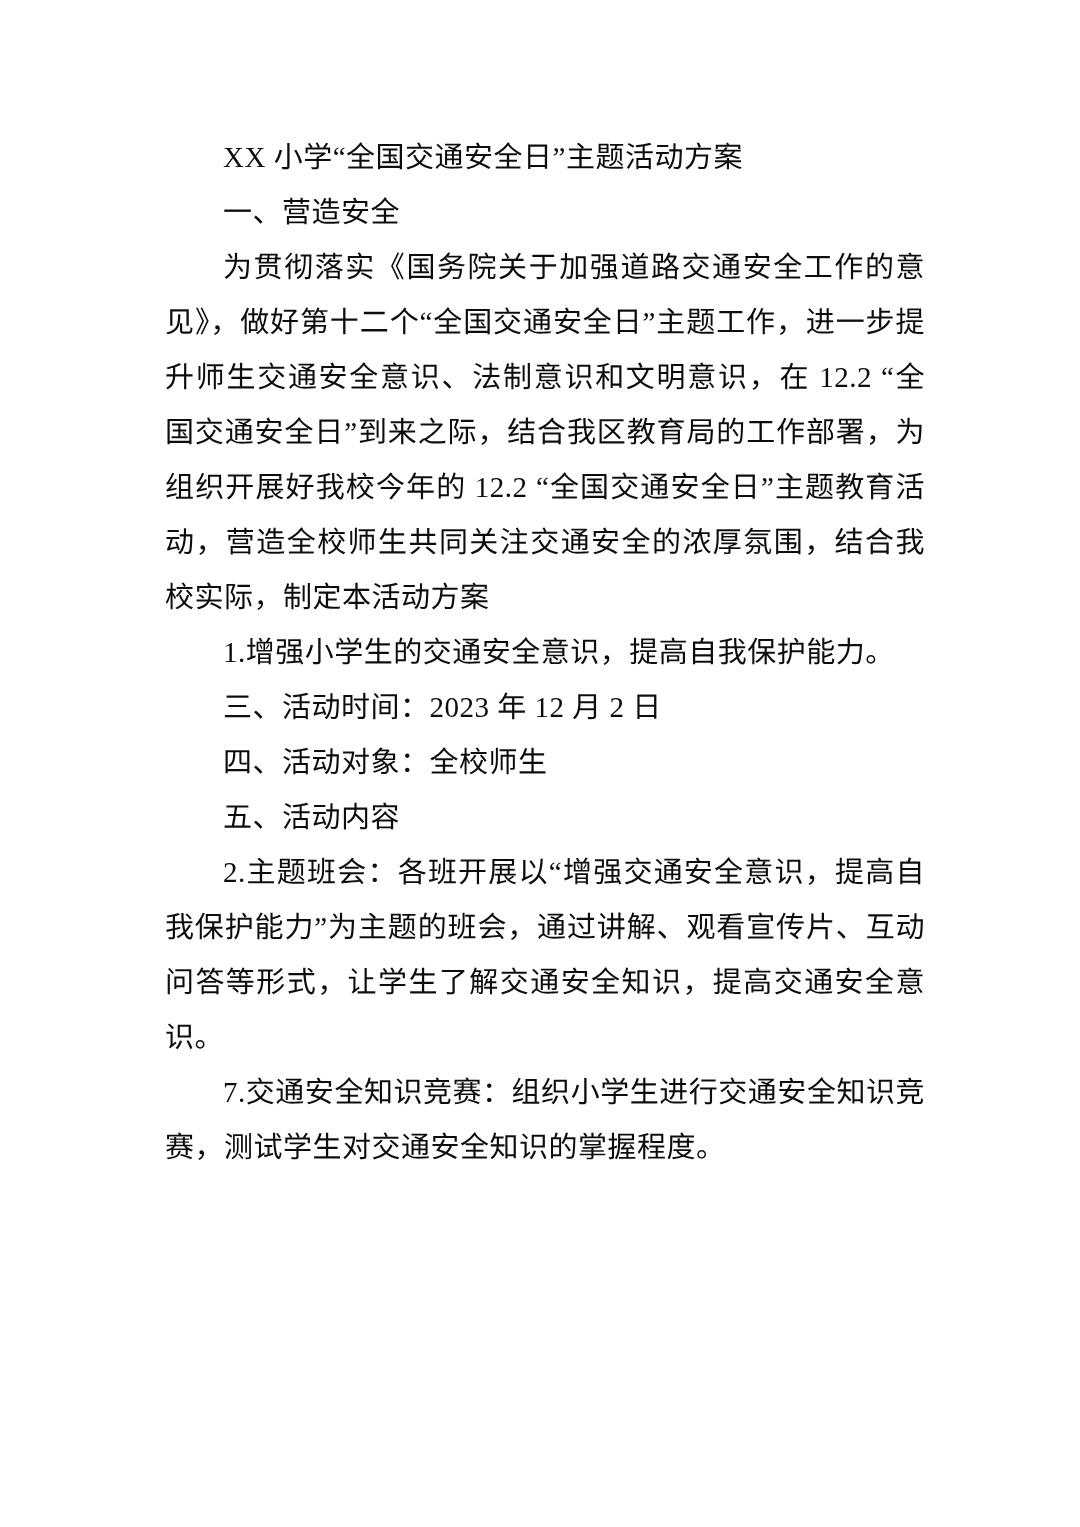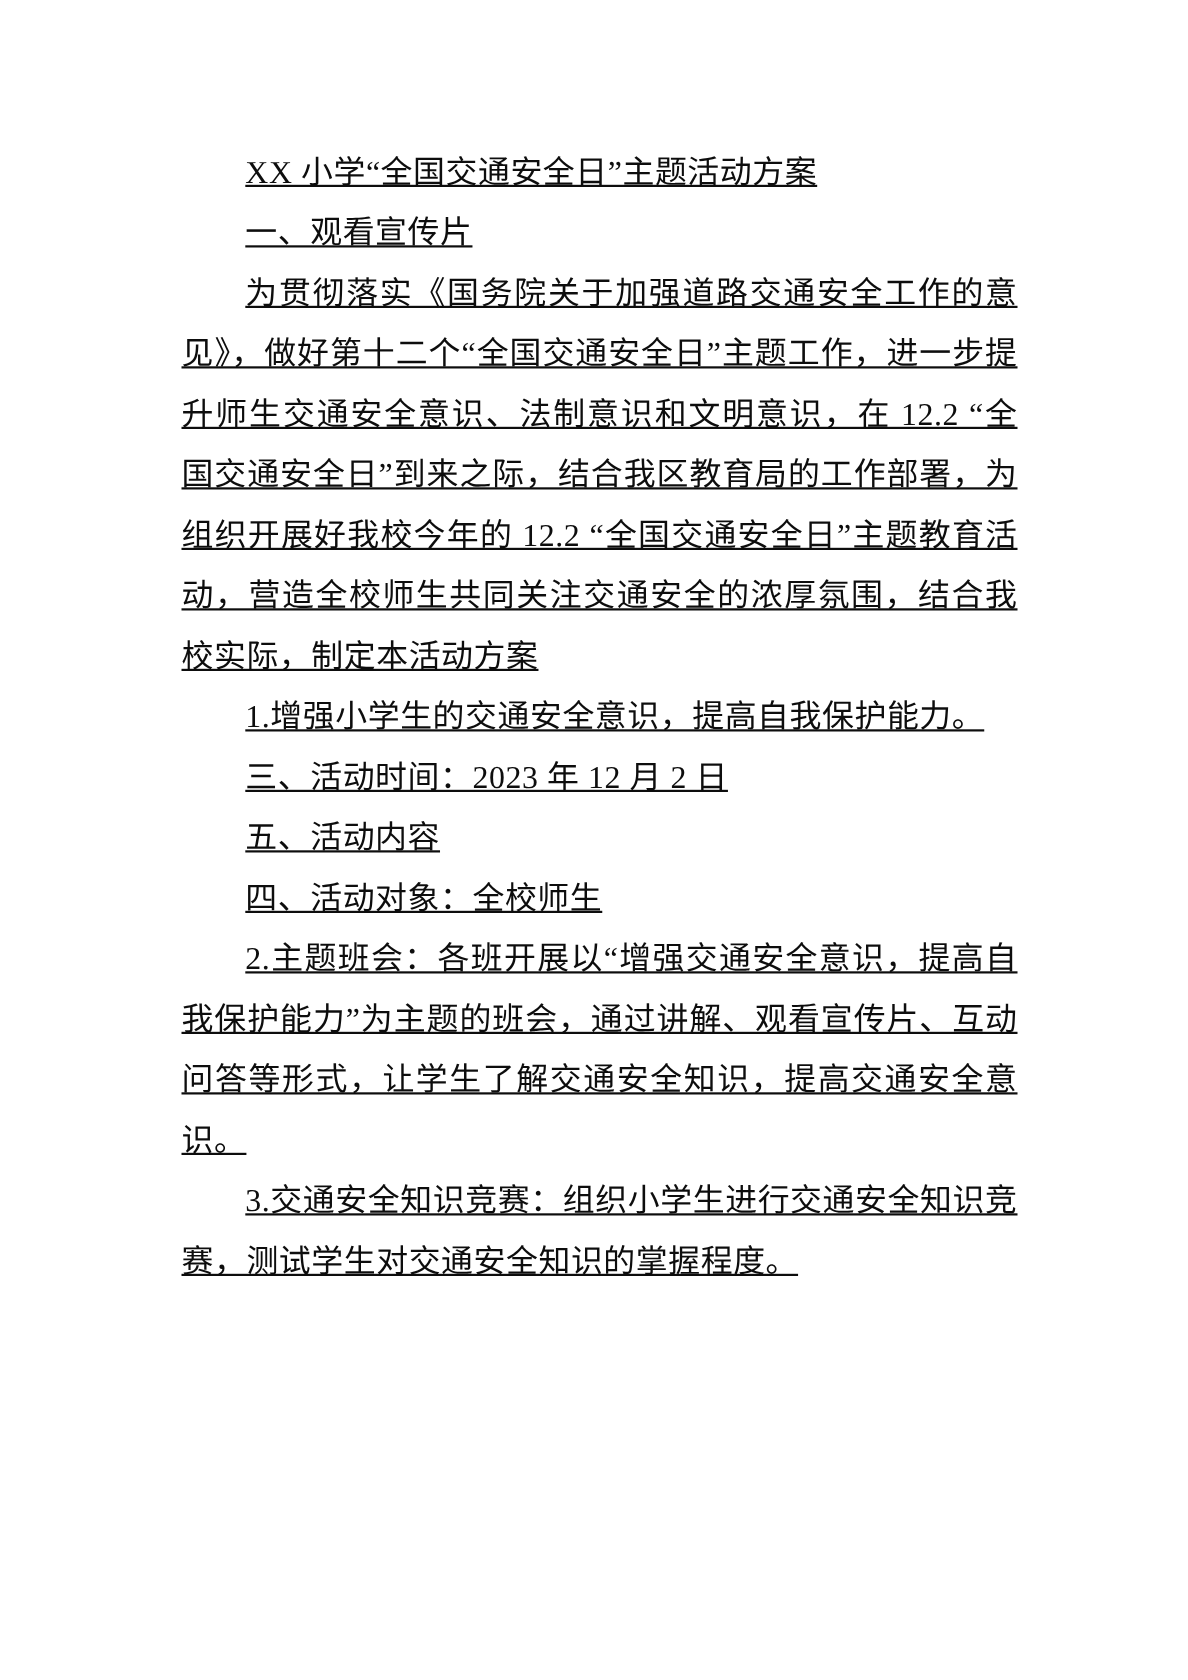--- a/index.html
+++ b/index.html
@@ -15,41 +15,40 @@
     background: #ffffff;
     overflow: hidden;
   }
   .doc-body {
     position: absolute;
     top: 130px;
     left: 165px;
     right: 155px;
     color: #0d0d0d;
     font-family: "Liberation Serif", "DejaVu Serif", serif;
-    text-decoration: underline;
   }
   .doc-paragraph {
     margin: 0;
     font-size: 29px;
     line-height: 55px;
     text-align: justify;
     text-indent: 2em;
     letter-spacing: 0.5px;
     word-break: break-all;
   }
 </style>
 </head>
 <body>
 
 <main class="page">
   <section class="doc-body">
 
   <p class="doc-paragraph">XX 小学“全国交通安全日”主题活动方案</p>
-      <p class="doc-paragraph">一、观看宣传片</p>
+      <p class="doc-paragraph">一、营造安全</p>
       <p class="doc-paragraph">为贯彻落实《国务院关于加强道路交通安全工作的意见》，做好第十二个“全国交通安全日”主题工作，进一步提升师生交通安全意识、法制意识和文明意识，在 12.2 “全国交通安全日”到来之际，结合我区教育局的工作部署，为组织开展好我校今年的 12.2 “全国交通安全日”主题教育活动，营造全校师生共同关注交通安全的浓厚氛围，结合我校实际，制定本活动方案</p>
       <p class="doc-paragraph">1.增强小学生的交通安全意识，提高自我保护能力。</p>
       <p class="doc-paragraph">三、活动时间：2023 年 12 月 2 日</p>
+      <p class="doc-paragraph">四、活动对象：全校师生</p>
       <p class="doc-paragraph">五、活动内容</p>
-      <p class="doc-paragraph">四、活动对象：全校师生</p>
       <p class="doc-paragraph">2.主题班会：各班开展以“增强交通安全意识，提高自我保护能力”为主题的班会，通过讲解、观看宣传片、互动问答等形式，让学生了解交通安全知识，提高交通安全意识。</p>
-      <p class="doc-paragraph">3.交通安全知识竞赛：组织小学生进行交通安全知识竞赛，测试学生对交通安全知识的掌握程度。</p>
+      <p class="doc-paragraph">7.交通安全知识竞赛：组织小学生进行交通安全知识竞赛，测试学生对交通安全知识的掌握程度。</p>
     </section>
 </main>
 
 </body></html>

